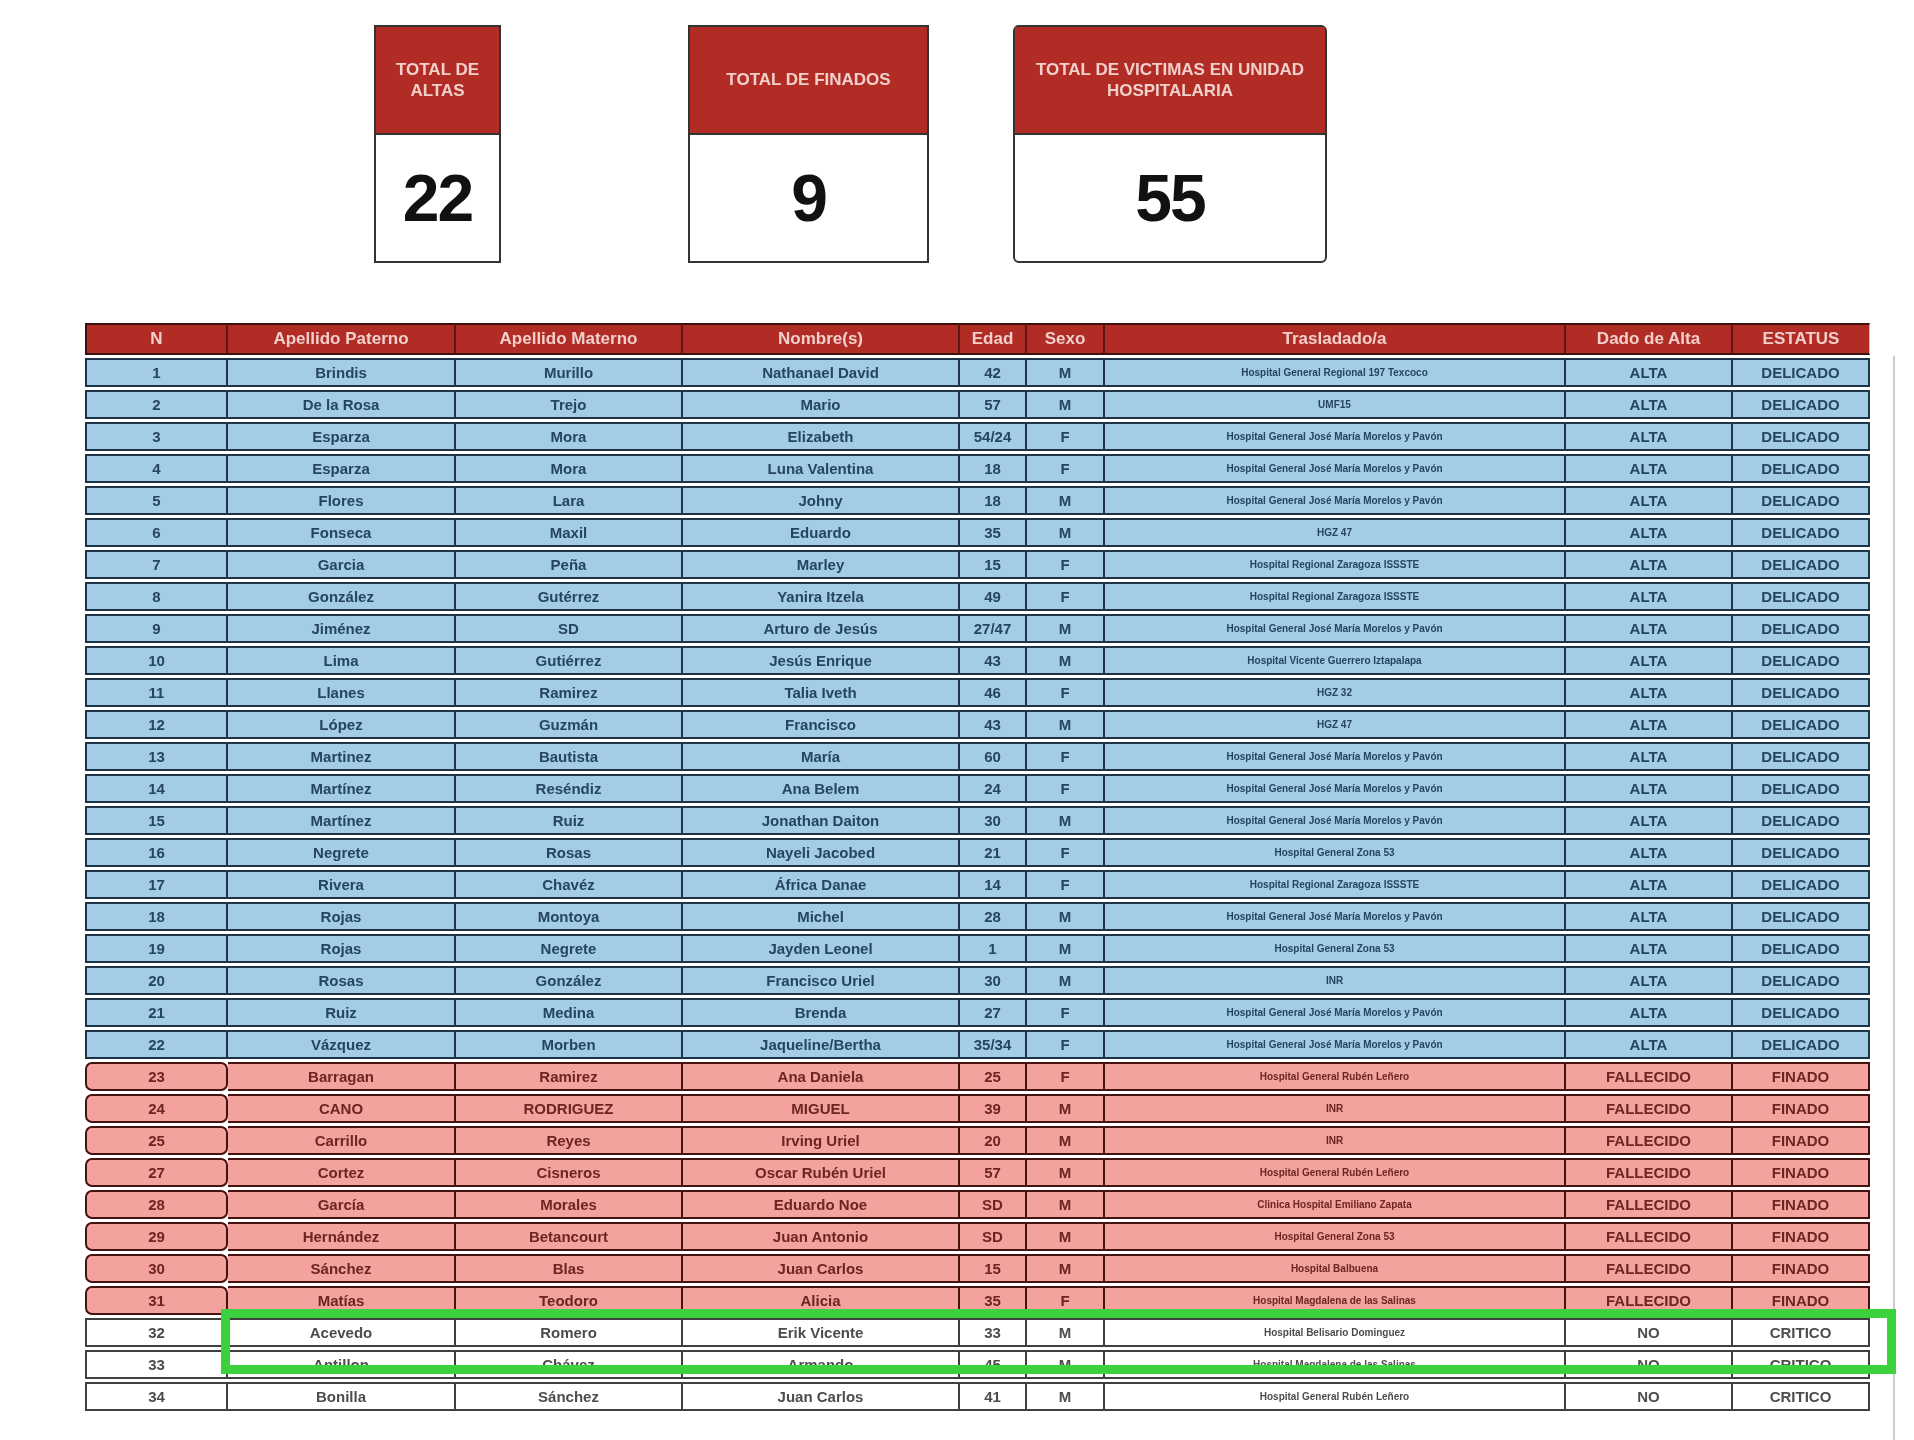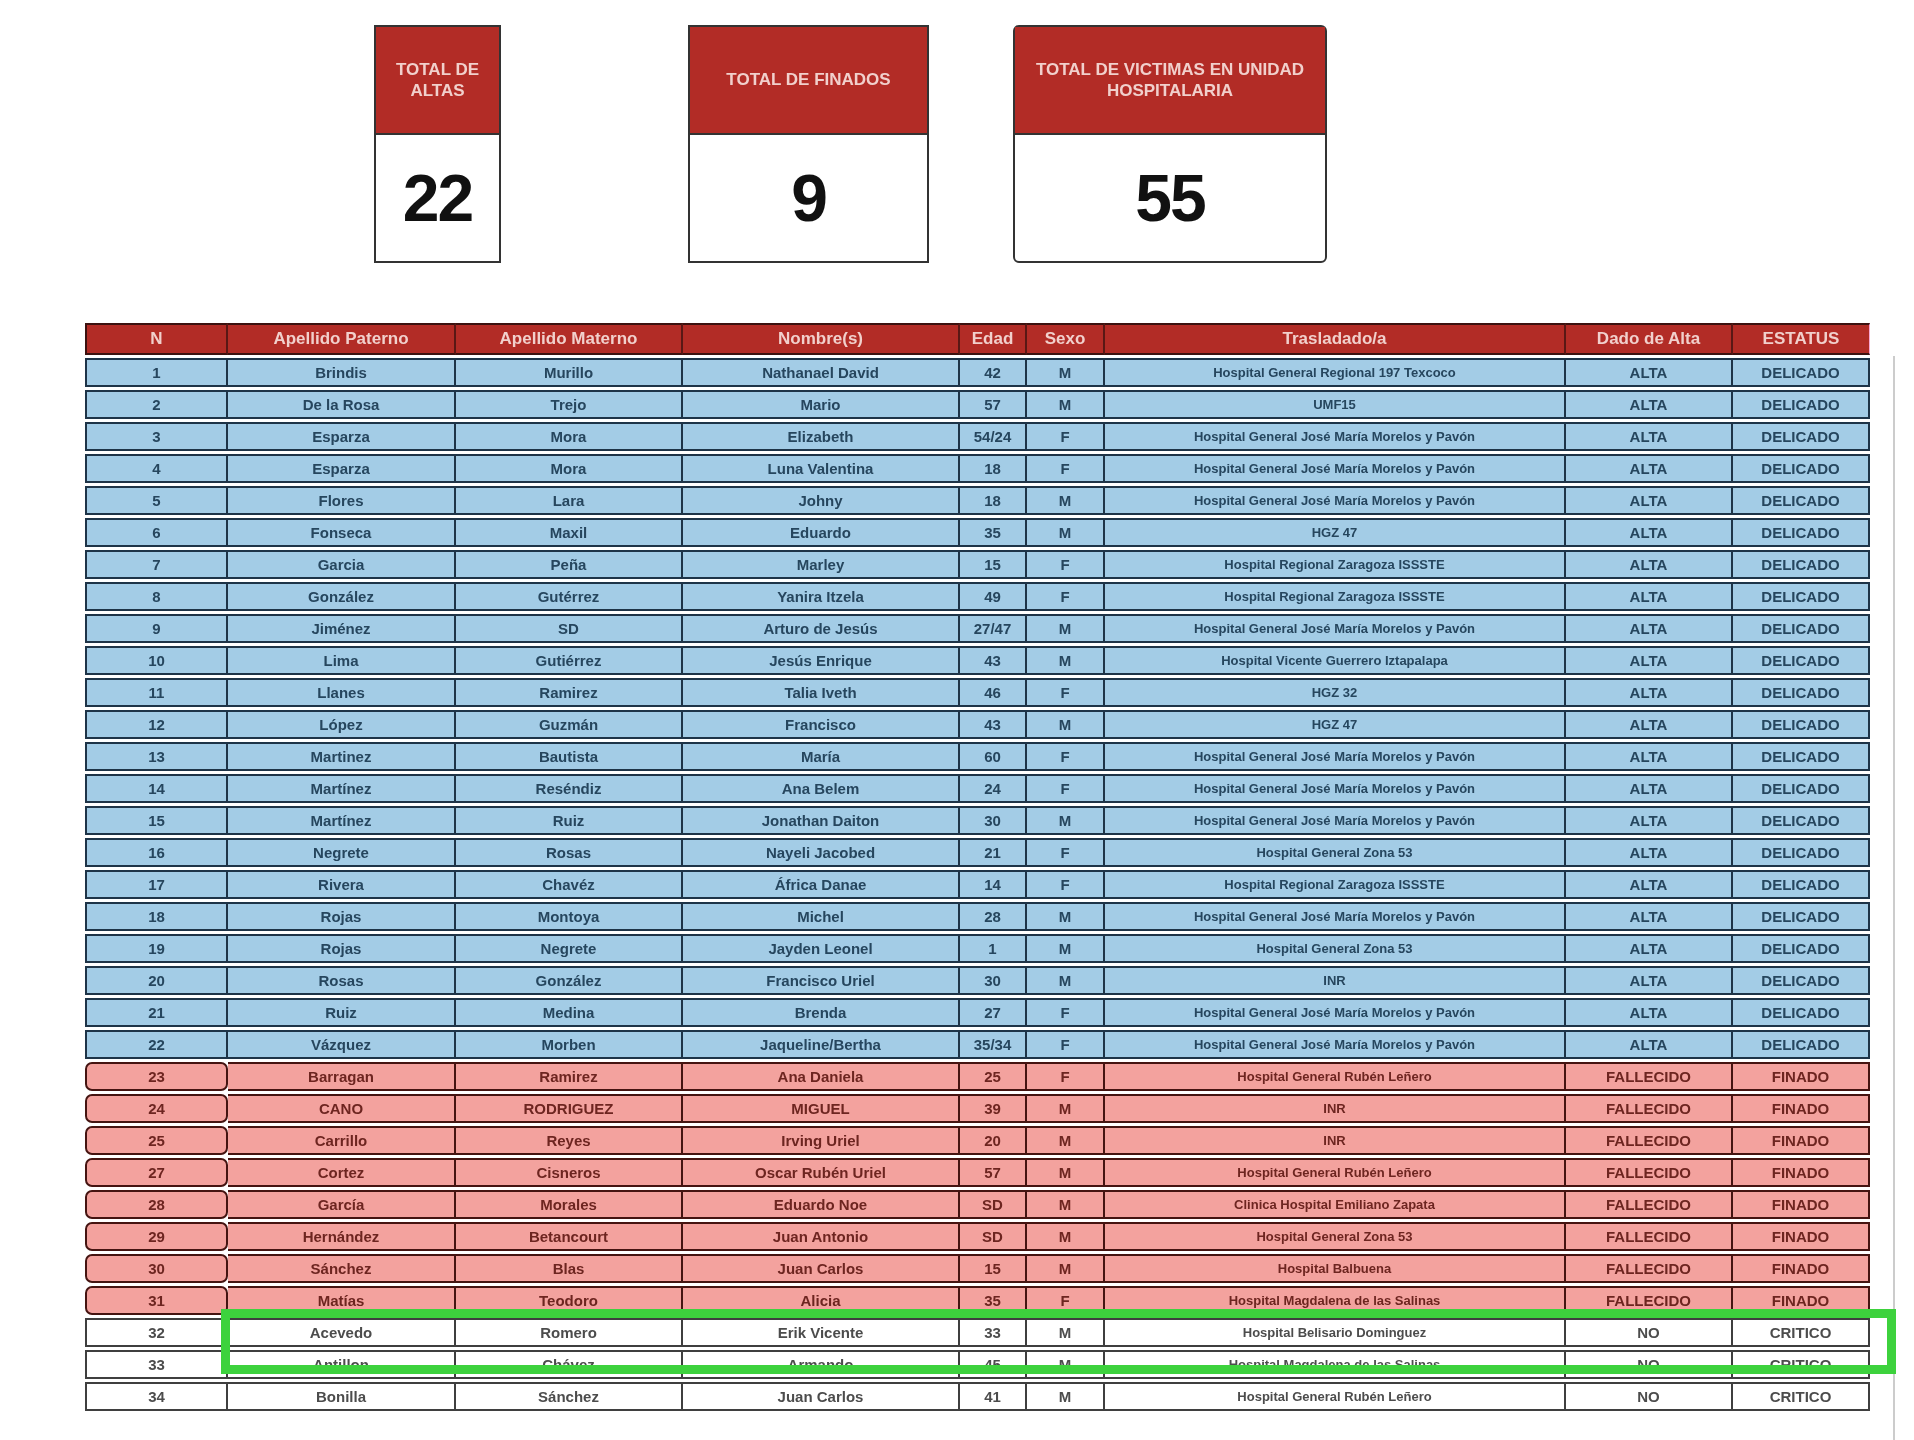--- a/index.html
+++ b/index.html
@@ -43,21 +43,21 @@
     background:#F3A29E;color:#6D2520;
     border-top:2px solid #451411;border-bottom:2px solid #451411;border-right:2px solid #451411;
   }
   tr.g-finado td:first-child{border-left:2px solid #451411;border-radius:7px;}
   
   tr.g-critico td{
     background:#ffffff;color:#4c4c4c;
     border-top:2px solid #3f3f3f;border-bottom:2px solid #3f3f3f;border-right:2px solid #3f3f3f;margin-top:48px;
   }
   tr.g-critico td:first-child{border-left:2px solid #3f3f3f;}
-  td.c-hosp{font-size:13px;}
+  td.c-hosp{font-size:10px;}
   
   #row-highlight{
     position:absolute;left:221px;top:1309px;width:1657px;height:47px;
     box-sizing:content-box;border:9px solid #3DD23D;background:transparent;z-index:5;
   }
   
   #gridline-right{position:absolute;left:1893px;top:356px;width:2px;height:1084px;background:#cccccc;}
 </style>
 </head>
 <body>

